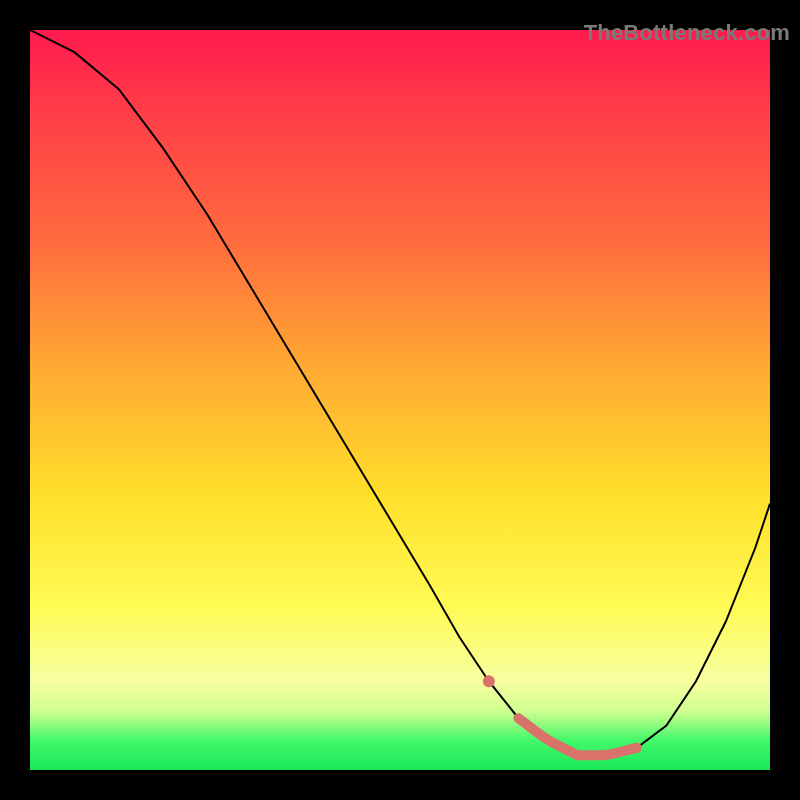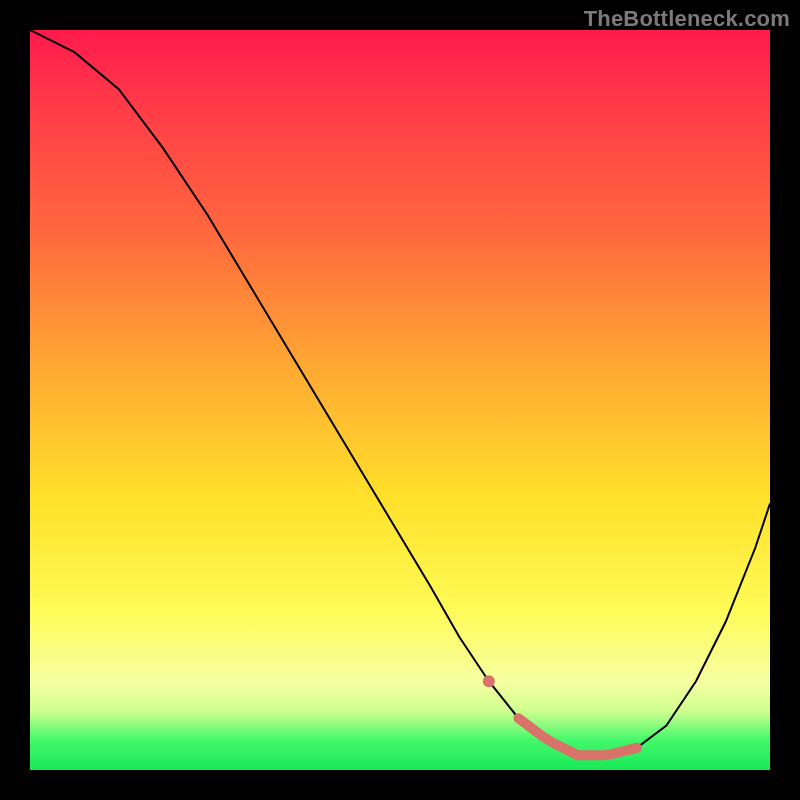--- a/index.html
+++ b/index.html
@@ -54,21 +54,21 @@
     fill: none;
     stroke: #d9736a;
     stroke-width: 10;
     stroke-linecap: round;
   }
   .highlight-dot {
     fill: #d9736a;
   }
   .watermark {
     position: absolute;
-    top: 6px;
+    top: 20px;
     right: 10px;
     font-size: 22px;
     font-weight: 600;
     color: #7a7a7a;
     letter-spacing: 0.2px;
   }
 </style>
 </head>
 <body>
 

